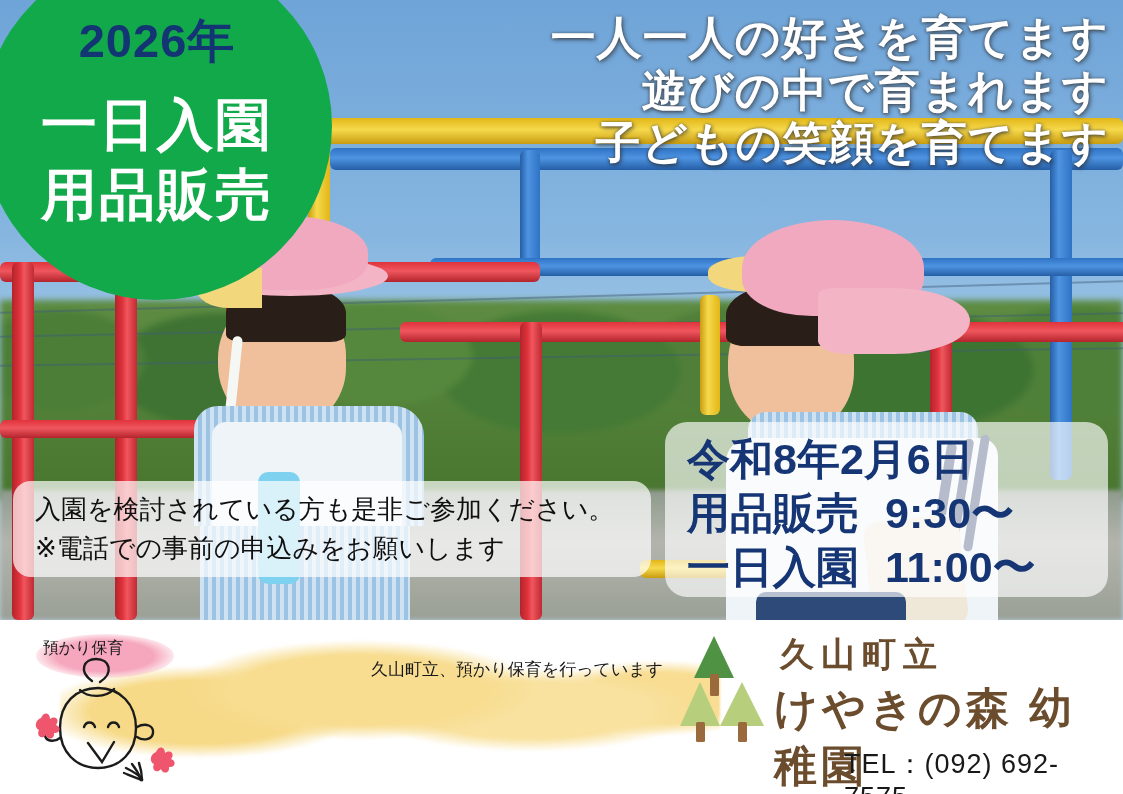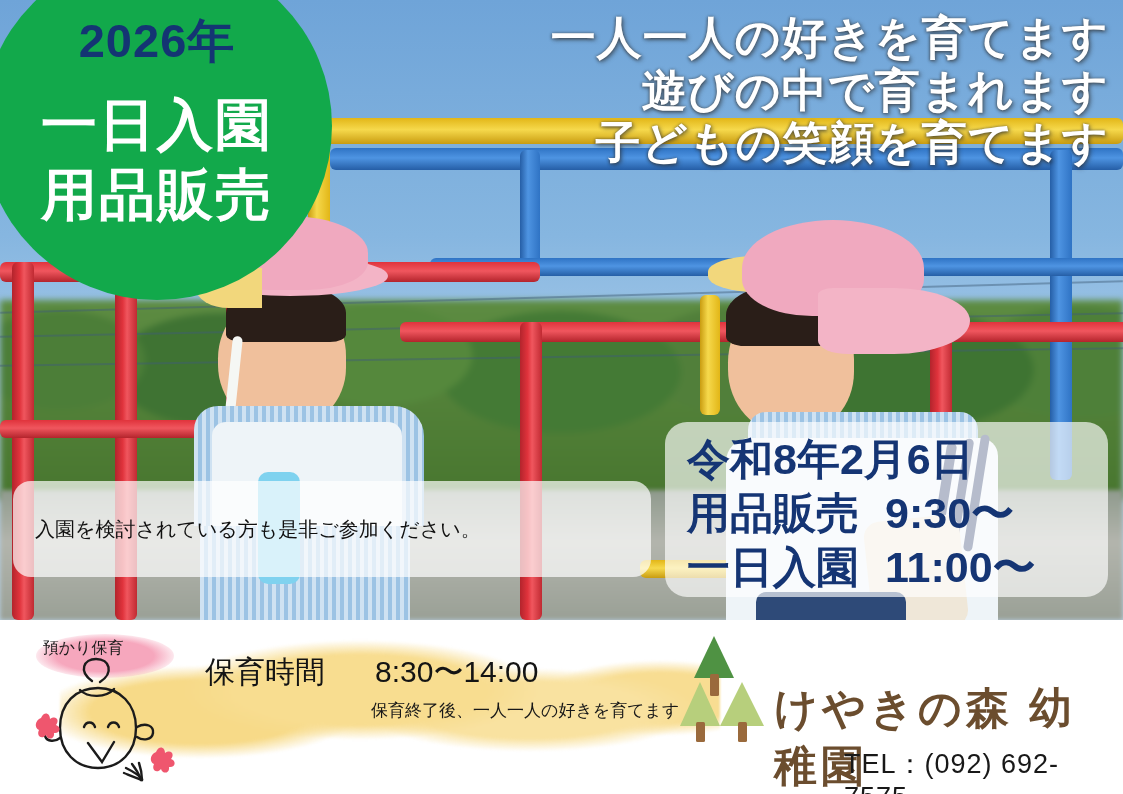--- a/index.html
+++ b/index.html
@@ -103,21 +103,21 @@
   
   #note-box{
     position:absolute;left:13px;top:481px;width:638px;height:96px;
     background:rgba(255,255,255,.70);
     border-radius:18px;
     z-index:18;
     display:flex;flex-direction:column;justify-content:center;
     padding-left:22px;box-sizing:border-box;
   }
   #note-box div{
-    color:#101010;font-size:20px;line-height:1.5;font-weight:500;
+    color:#101010;font-size:26px;line-height:1.5;font-weight:500;
     font-family:"Liberation Sans","DejaVu Sans",sans-serif;
     white-space:nowrap;
   }
 
   
   #date-box{
     position:absolute;left:665px;top:422px;width:443px;height:175px;
     background:rgba(255,255,255,.66);
     border-radius:22px;
     z-index:18;
@@ -265,20 +265,21 @@
   </div>
 
   <div id="headline">
     <div>一人一人の好きを育てます</div>
     <div>遊びの中で育まれます</div>
     <div>子どもの笑顔を育てます</div>
   </div>
 
   <div id="note-box">
     <div>入園を検討されている方も是非ご参加ください。</div>
+    <div>※電話での事前の申込みをお願いします</div>
   </div>
 
   <div id="date-box">
     <div class="dline">令和8年2月6日</div>
     <div class="dline">
       <span class="dlabel">用品販売</span><span class="dtime">9:30〜</span>
     </div>
     <div class="dline">
       <span class="dlabel">一日入園</span><span class="dtime">11:00〜</span>
     </div>
@@ -306,36 +307,33 @@
           <path d="M110 145 C115 147 122 150 128 152"></path>
         </g>
         <g fill="#ef566e">
           <path d="M27 90 c3-7 9-5 9 1 c6-4 10 1 6 6 c6 2 4 9-2 8 c1 6-6 8-8 2 c-4 5-10 1-7-5 c-5-2-4-10 2-12 Z"></path>
           <path d="M142 124 c3-7 9-5 9 1 c6-4 10 1 6 6 c6 2 4 9-2 8 c1 6-6 8-8 2 c-4 5-10 1-7-5 c-5-2-4-10 2-12 Z"></path>
         </g>
       </svg>
     </div>
 
     <div id="hours">
-      <div class="hrow">
-        <span class="hlabel">保育時間</span>
-        <span class="hval">8:30〜14:00</span>
-      </div>
       <div id="hours-note">
-        <div>保育終了後、一人一人の好きを育てます</div>
+        <div>久山町立、預かり保育を行っています</div>
       </div>
     </div>
 
     <div id="school">
       <svg id="trees" viewBox="0 0 92 110">
         <polygon points="34,2 54,44 14,44" fill="#4f9243"></polygon>
         <rect x="30" y="40" width="9" height="22" rx="1.5" fill="#9a6a3c"></rect>
         <polygon points="20,48 40,92 0,92" fill="#b7cf7c"></polygon>
         <rect x="16" y="88" width="9" height="20" rx="1.5" fill="#9a6a3c"></rect>
         <polygon points="62,48 84,92 40,92" fill="#b7cf7c"></polygon>
         <rect x="58" y="88" width="9" height="20" rx="1.5" fill="#9a6a3c"></rect>
       </svg>
+      <div id="school-town">久山町立</div>
       <div id="school-name">けやきの森 幼稚園</div>
       <div id="school-tel">TEL：(092) 692-7575</div>
     </div>
   </div>
 
 </div>
 
 </body></html>

